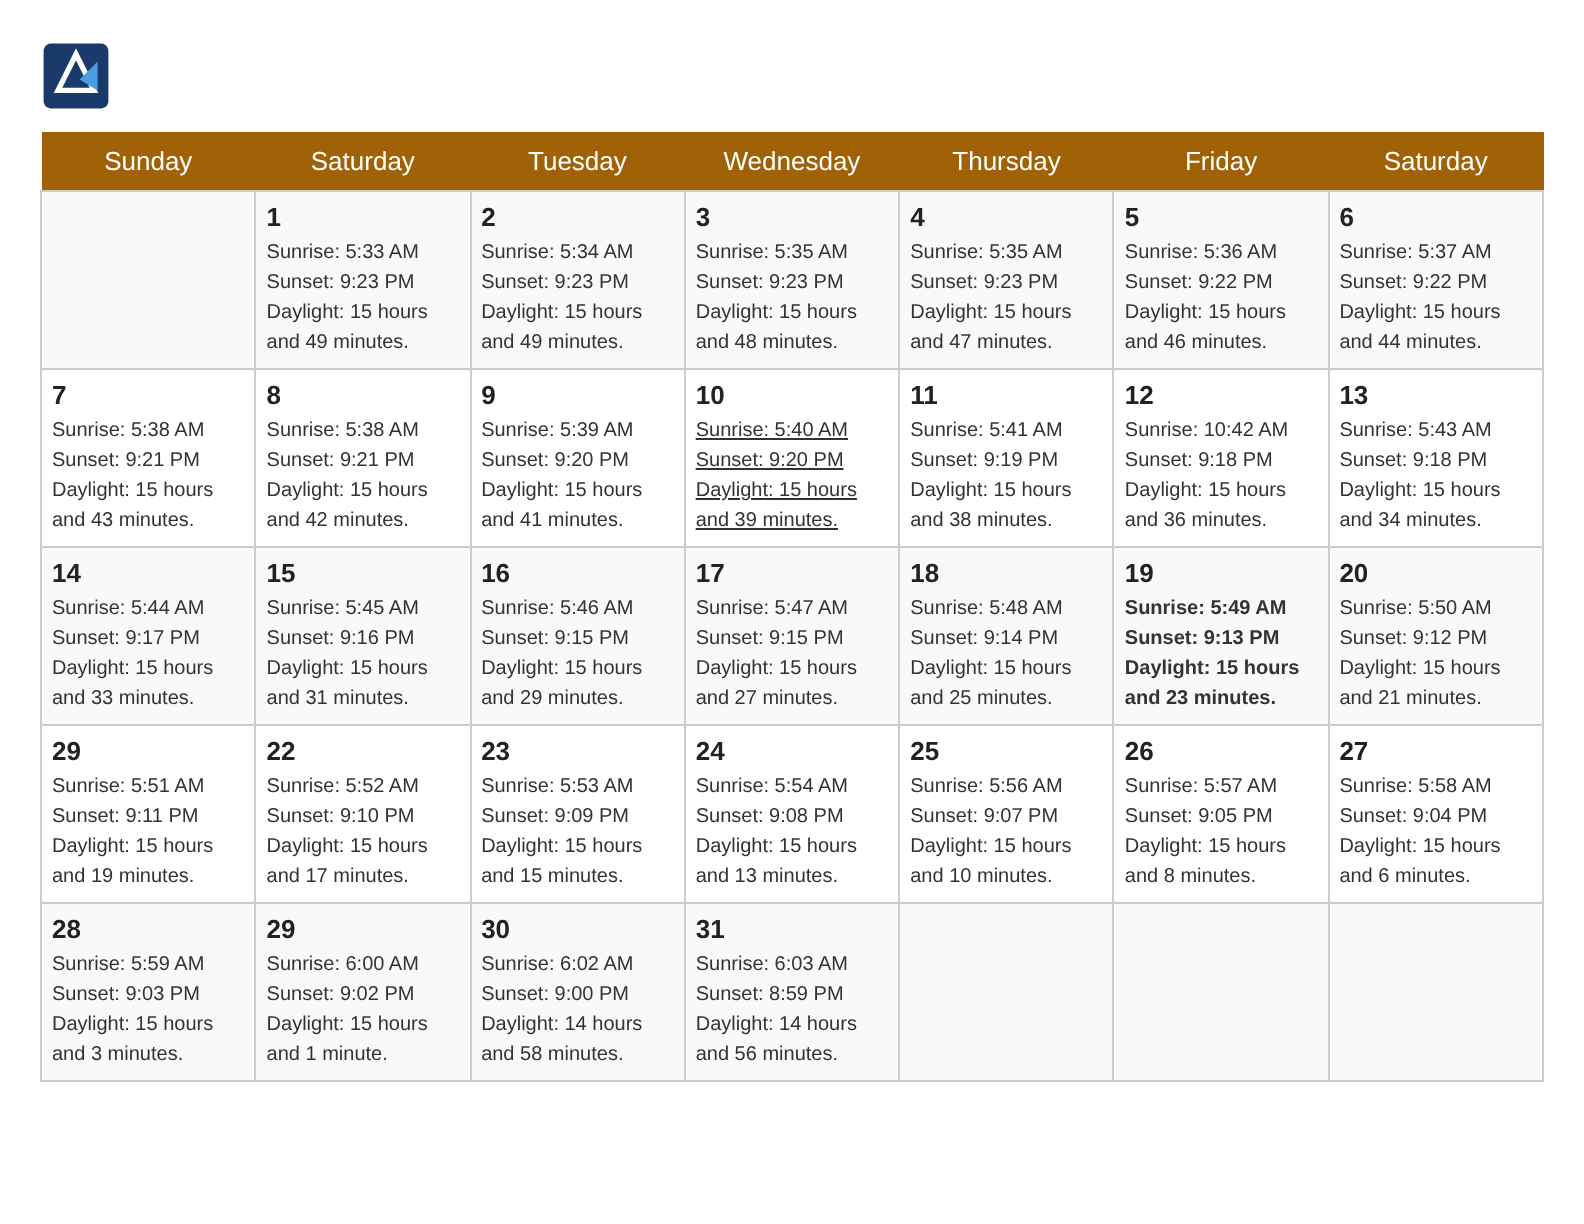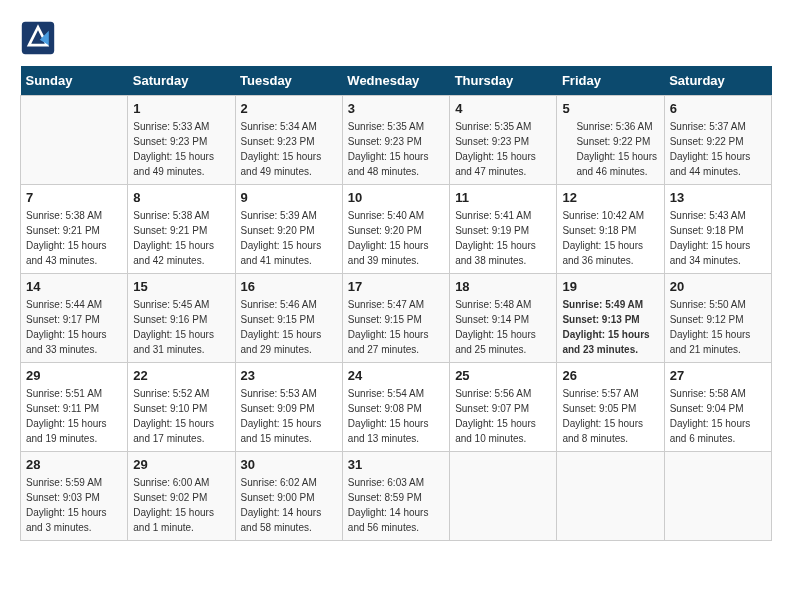--- a/index.html
+++ b/index.html
@@ -47,26 +47,26 @@
       font-size: 18px;
       color: #333;
       margin-top: 2px;
     }
     table {
       width: 100%;
       border-collapse: collapse;
       font-size: 11px;
     }
     thead tr th {
-      background-color: #0c4a6e;
+      background-color: #a16207;
       color: #fff;
       padding: 7px 5px;
-      text-align: left;
+      text-align: center;
       font-size: 13px;
-      font-weight: bold;
+      font-weight: normal;
     }
     tbody tr td {
       border: 1px solid #ccc;
       vertical-align: top;
       padding: 5px;
       height: 80px;
       width: 14.28%;
     }
     .day-num {
       font-size: 13px;
@@ -151,21 +151,21 @@
         </td>
         <td>
           <span class="day-num">4</span>
           <div class="day-info" style="white-space: pre-line;">Sunrise: 5:35 AM
 Sunset: 9:23 PM
 Daylight: 15 hours
 and 47 minutes.</div>
         </td>
         <td>
           <span class="day-num">5</span>
-          <div class="day-info" style="white-space: pre-line; margin-left: 14px;">Sunrise: 5:36 AM
+          <div class="day-info" style="white-space: pre-line;">Sunrise: 5:36 AM
 Sunset: 9:22 PM
 Daylight: 15 hours
 and 46 minutes.</div>
         </td>
         <td>
           <span class="day-num">6</span>
           <div class="day-info" style="white-space: pre-line;">Sunrise: 5:37 AM
 Sunset: 9:22 PM
 Daylight: 15 hours
 and 44 minutes.</div>
@@ -188,21 +188,21 @@
         </td>
         <td>
           <span class="day-num">9</span>
           <div class="day-info" style="white-space: pre-line;">Sunrise: 5:39 AM
 Sunset: 9:20 PM
 Daylight: 15 hours
 and 41 minutes.</div>
         </td>
         <td>
           <span class="day-num">10</span>
-          <div class="day-info" style="white-space: pre-line;">Sunrise: 5:40 AM
+          <div class="day-info" style="white-space: pre-line; text-decoration: underline;">Sunrise: 5:40 AM
 Sunset: 9:20 PM
 Daylight: 15 hours
 and 39 minutes.</div>
         </td>
         <td>
           <span class="day-num">11</span>
           <div class="day-info" style="white-space: pre-line;">Sunrise: 5:41 AM
 Sunset: 9:19 PM
 Daylight: 15 hours
 and 38 minutes.</div>

